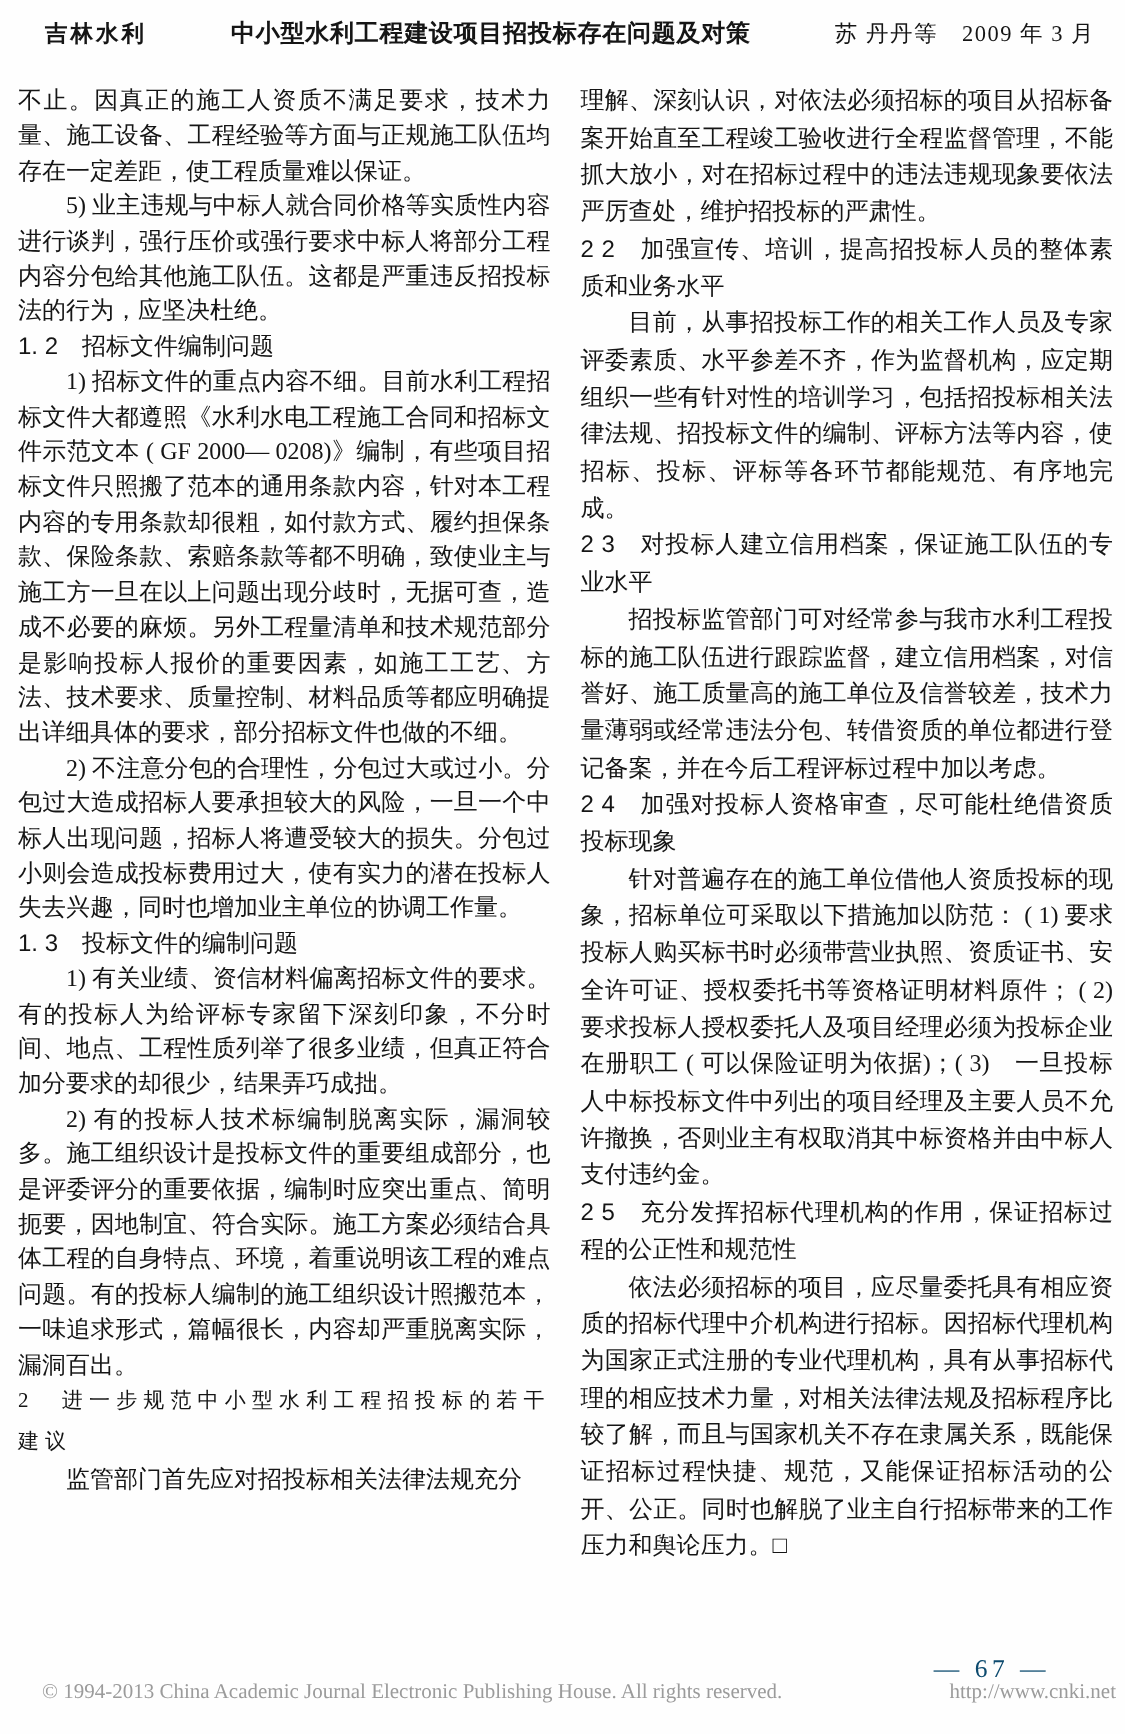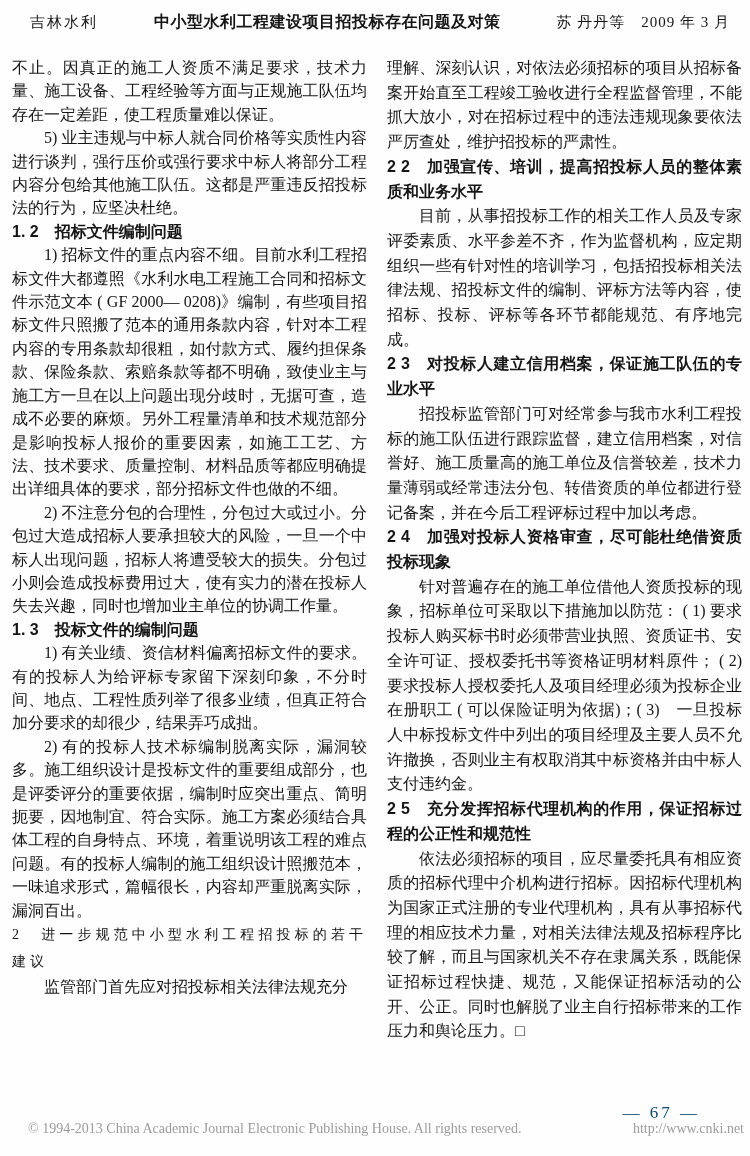--- a/index.html
+++ b/index.html
@@ -10,39 +10,39 @@
     background:#fefefe;
     color:#151515;
     font-family:"Liberation Serif","DejaVu Serif",serif;
     overflow:hidden;
   }
   .header {
     position:absolute; top:12px; left:30px; right:20px;
     display:flex; justify-content:space-between; align-items:baseline;
     font-size:15px; white-space:nowrap;
   }
-  .journal { letter-spacing:2px; }
+  .journal { letter-spacing:2px;font-weight:bold; }
   .title {
     font-family:"Liberation Sans","DejaVu Sans",sans-serif;
     font-weight:bold; font-size:16px; letter-spacing:0.5px;
   }
   .authordate { letter-spacing:1px; }
   .content {
     position:absolute; top:56px; left:12px; right:8px;
     display:flex; gap:20px;
   }
   .col { flex:1 1 0; font-size:16px; text-align:justify; }
   .col-left  { line-height:23.4px; }
   .col-right { line-height:24.7px; }
   .col p { margin:0; }
   .p   { text-indent:2em; }
   .pc  { text-indent:0; }
   .h2 {
     font-family:"Liberation Sans","DejaVu Sans",sans-serif;
-    font-weight:bold; text-indent:0; margin:1px 0;
+    font-weight:normal; text-indent:0; margin:1px 0;
   }
   .h1 {
     font-size:14px; letter-spacing:4px; text-indent:0;
     line-height:26.5px; margin:7px 0 5px 0;font-family:Liberation Serif, serif;
   }
   .pagenum {
     position:absolute; right:50px; bottom:33px;
     font-size:17px; color:#0c4a6e; letter-spacing:3px;
   }
   .footer {

